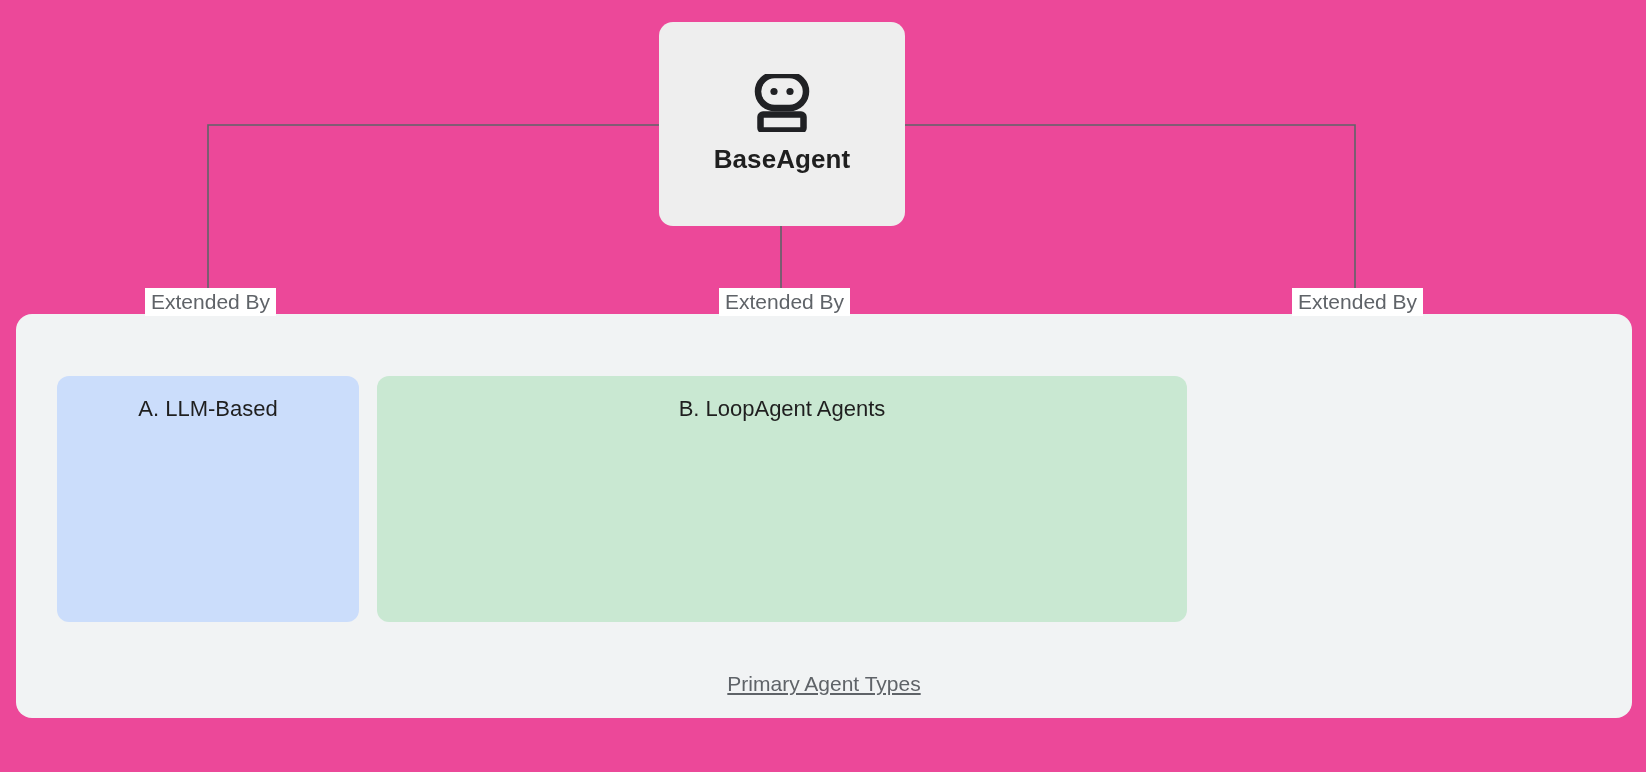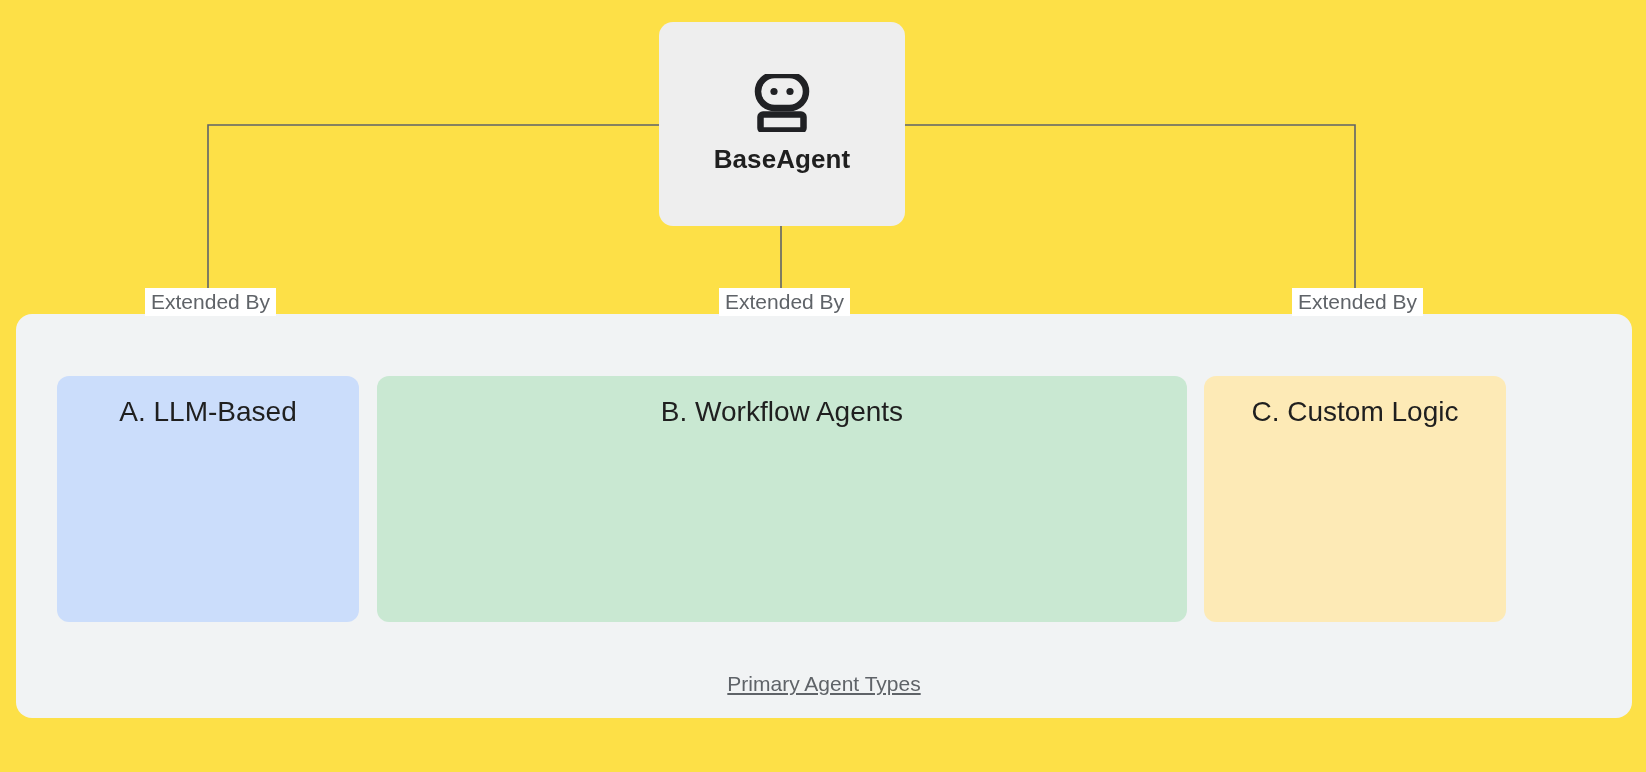--- a/index.html
+++ b/index.html
@@ -9,21 +9,21 @@
     background: #ffffff;
   }
   body {
     font-family: "Liberation Sans", sans-serif;
     -webkit-font-smoothing: antialiased;
   }
   #stage {
     position: relative;
     width: 1646px;
     height: 772px;
-    background: #fde047;
+    background: #ec4899;
     overflow: hidden;
   }
 
   
   #connectors {
     position: absolute;
     left: 0;
     top: 0;
     width: 1646px;
     height: 772px;
@@ -85,21 +85,21 @@
     position: absolute;
     border-radius: 12px;
     z-index: 2;
   }
   .group-title {
     position: absolute;
     left: 0;
     right: 0;
     top: 20px;
     text-align: center;
-    font-size: 28px;
+    font-size: 22px;
     color: #1f1f1f;
   }
   #group-llm {
     left: 57px;
     top: 376px;
     width: 302px;
     height: 246px;
     background: #cbddfb;
   }
   #group-workflow {
@@ -218,32 +218,29 @@
   </div>
 
   <div class="group" id="group-llm">
     <div class="group-title">A. LLM-Based</div>
   </div>
   <div class="agent-card" id="card-llmagent">
     <div class="card-label">LlmAgent<br>(Reasoning, Tools,<br>Transfer)</div>
   </div>
 
   <div class="group" id="group-workflow">
-    <div class="group-title">B. Workflow Agents</div>
+    <div class="group-title">B. LoopAgent Agents</div>
   </div>
   <div class="agent-card" id="card-sequential">
     <div class="card-label">SequentialAgent</div>
   </div>
   <div class="agent-card" id="card-parallel">
     <div class="card-label">ParallelAgent</div>
   </div>
   <div class="agent-card" id="card-loop">
     <div class="card-label">LoopAgent</div>
   </div>
 
-  <div class="group" id="group-custom">
-    <div class="group-title">C. Custom Logic</div>
-  </div>
   <div class="agent-card" id="card-custom">
     <div class="card-label">CustomAgent</div>
   </div>
 
 </div>
 
 </body></html>

